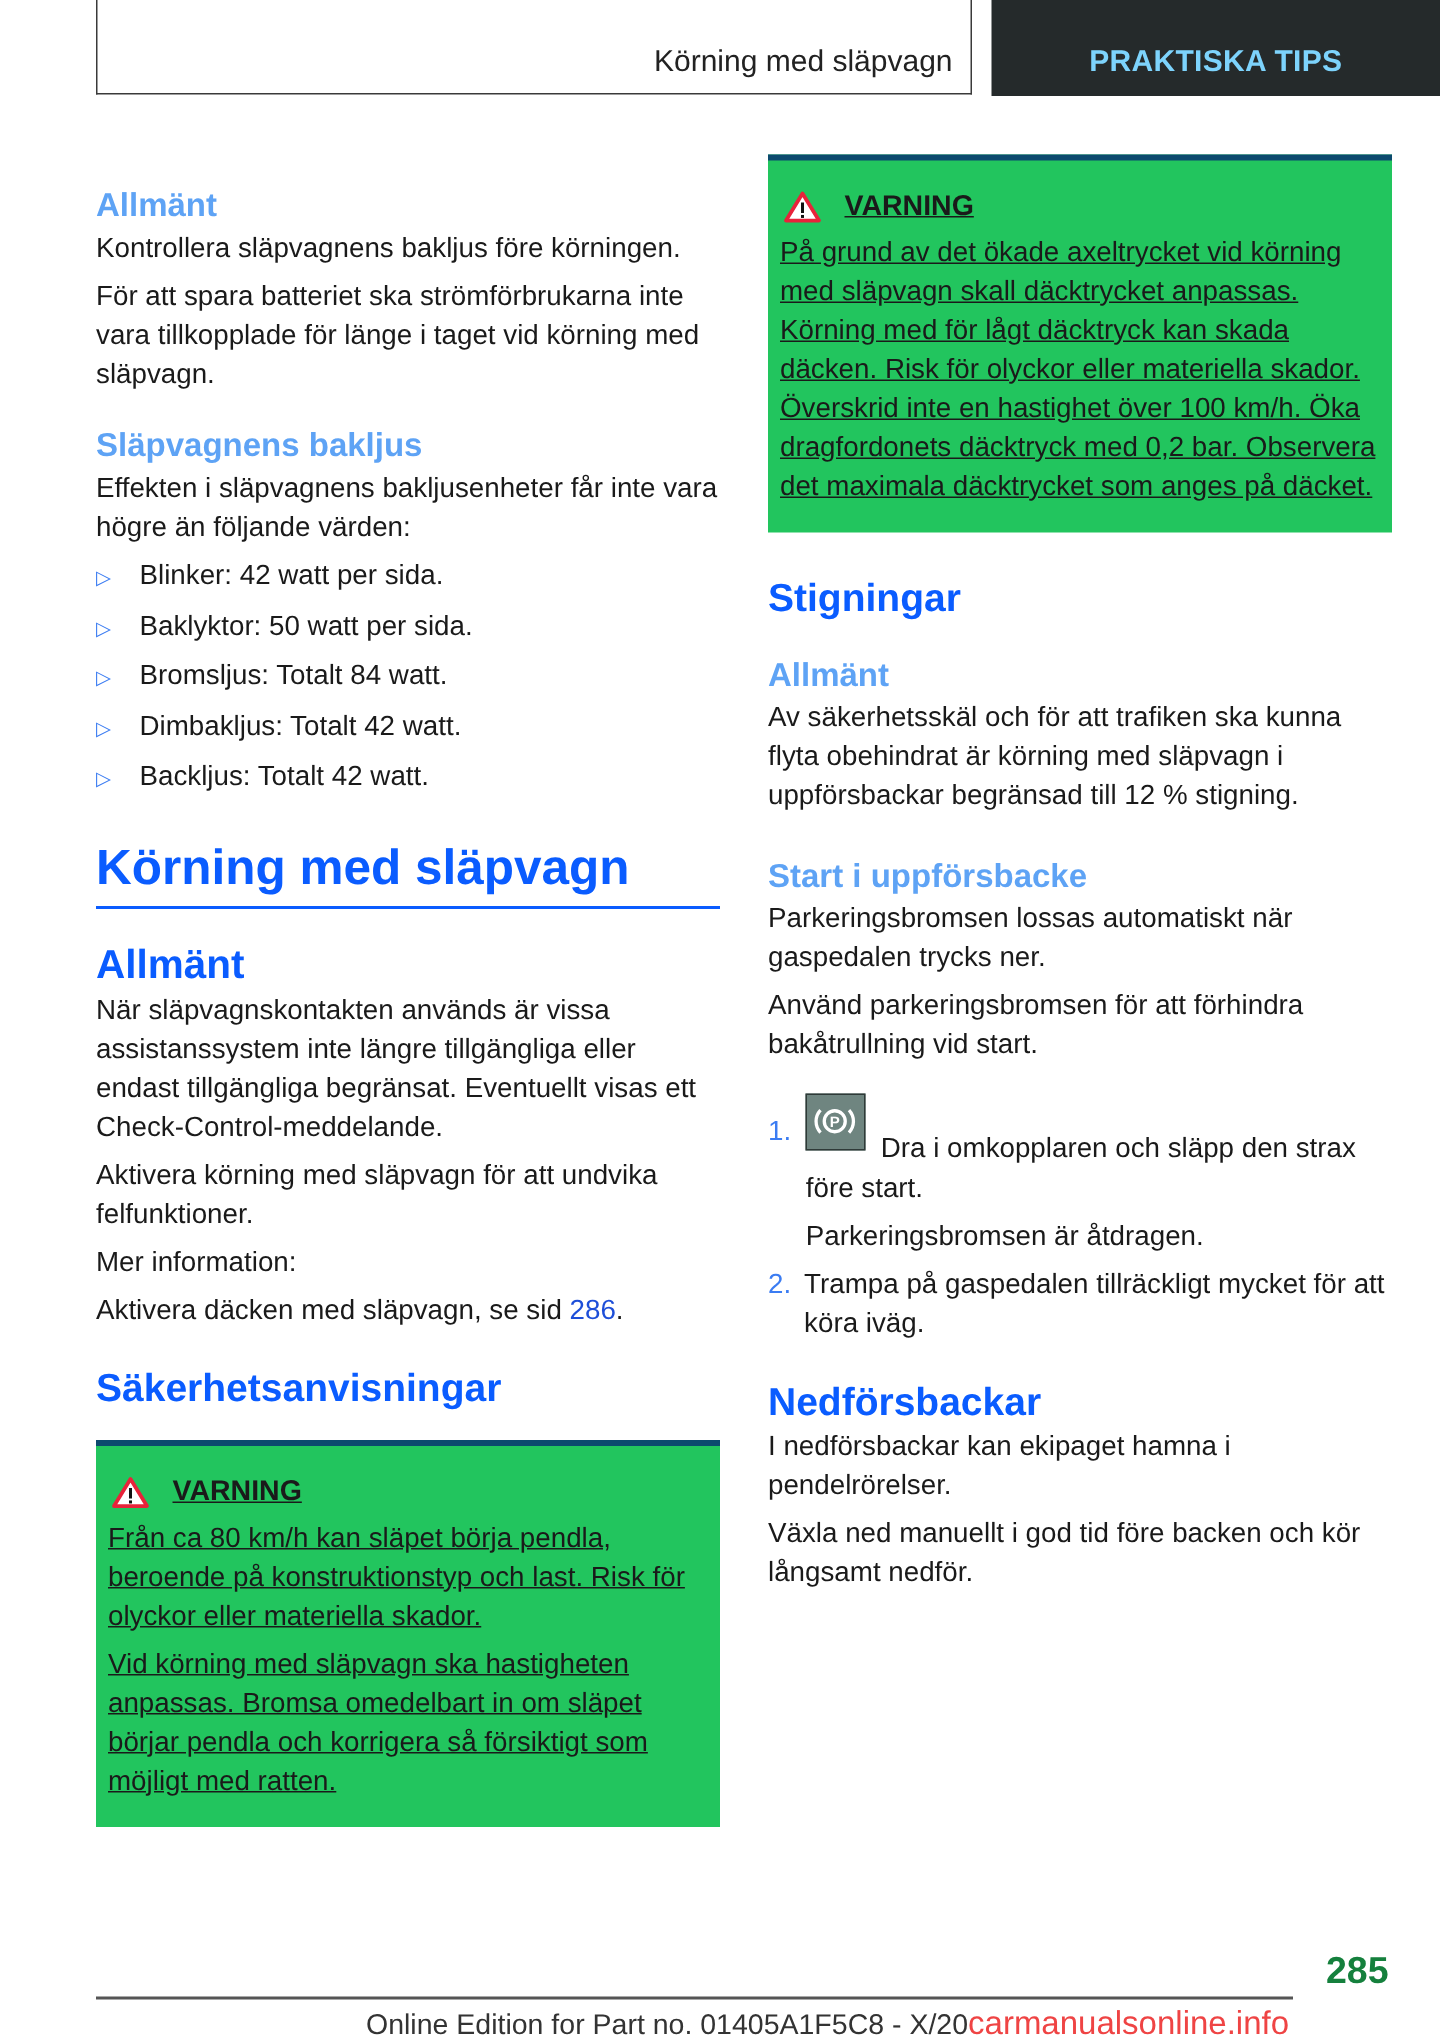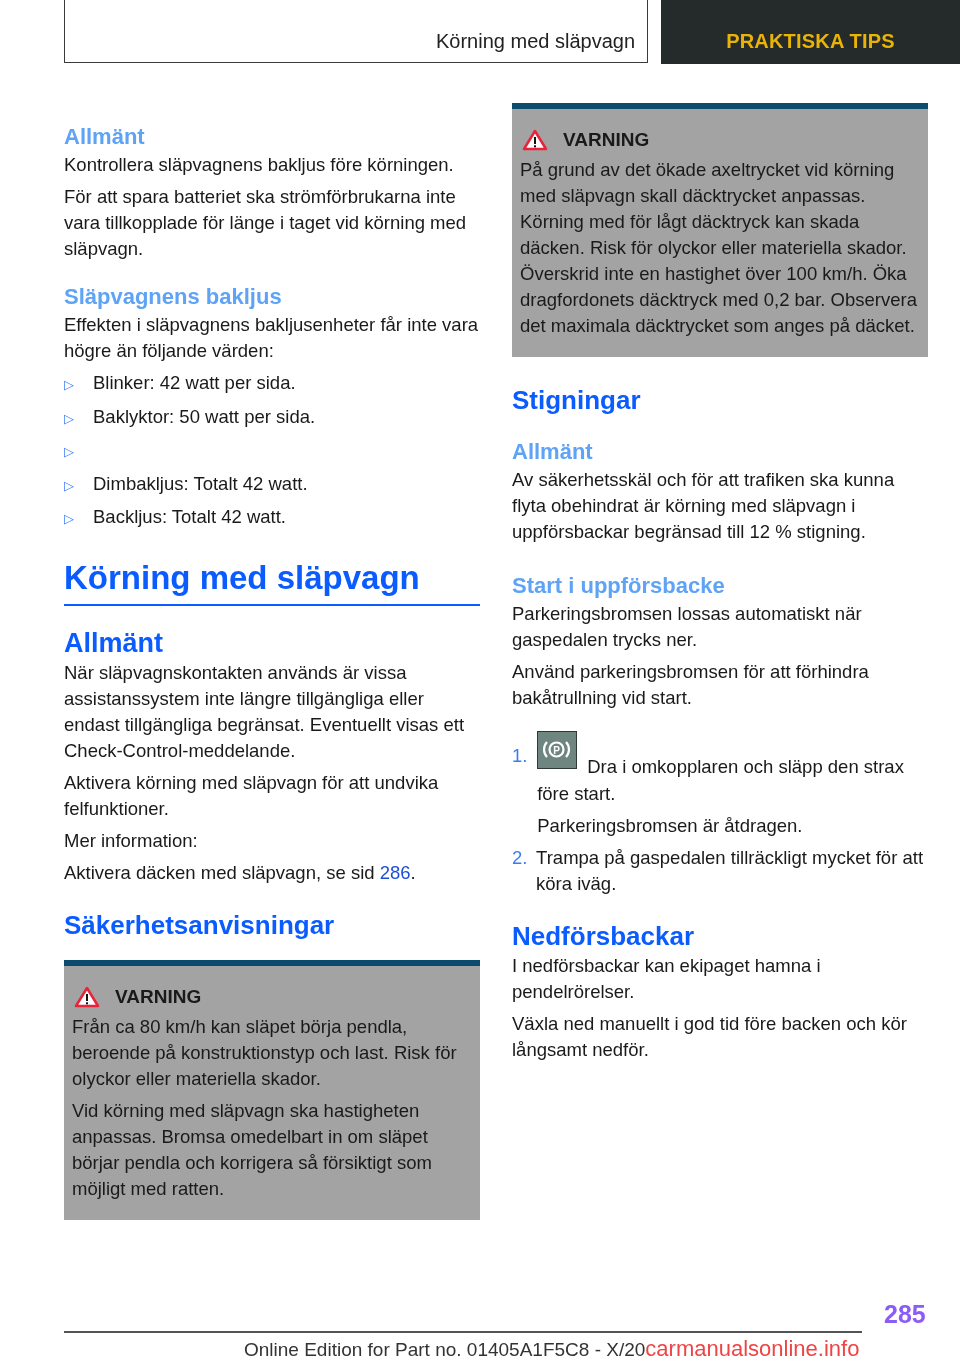--- a/index.html
+++ b/index.html
@@ -13,48 +13,48 @@
     border:1.5px solid #3a3a3a; border-top:none; box-sizing:border-box;
   }
   .hdr-left-text {
     position:absolute; right:12px; top:30px; font-size:20px; color:#222;
   }
   .hdr-right {
     position:absolute; left:661px; top:0; width:299px; height:64px; background:#252a2b;
   }
   .hdr-right-text {
     position:absolute; left:0; right:0; top:30px; text-align:center;
-    font-size:20px; font-weight:bold; color:#eab308; letter-spacing:0.2px;
+    font-size:20px; font-weight:bold; color:#7dd3fc; letter-spacing:0.2px;
   }
   
   .col { position:absolute; width:416px; }
   .colL { left:64px; top:100px; }
   .colR { left:512px; top:103px; }
   .h1big { color:#0a5cff; font-weight:bold; font-size:33px; margin:0; line-height:44px; }
   .h2dark { color:#0a5cff; font-weight:bold; font-size:26px; margin:0; line-height:34px; }
   .h2 { color:#5ea3f5; font-weight:bold; font-size:22px; margin:0; line-height:30px; }
   p { margin:0; font-size:18.5px; line-height:26px; }
   .gap6 { height:6px; }
   .bul { display:flex; font-size:18.5px; line-height:26px; margin-bottom:5.5px; }
   .bul .tri { width:29px; color:#3b7cf2; font-size:13px; padding-top:2px; }
   .rule { border:none; border-top:2px solid #0a5cff; margin:0; }
   .warn {
-    background:#a3a3a3; border-top:6px solid #0c4a6e; padding:20px 8px 18px 8px;
+    background:#22c55e; border-top:4px solid #0c4a6e; padding:20px 8px 18px 8px;text-decoration:underline;
   }
   .warn-h { display:flex; align-items:center; font-weight:bold; font-size:19px; margin-bottom:6px; }
   .warn-h svg { margin-right:15px; margin-left:2px; }
   .link { color:#1d4ed8; }
   .ol { display:flex; font-size:18.5px; line-height:26px; }
   .ol .num { width:29px; color:#3b7cf2; }
   .pbtn {
     display:inline-block; width:40px; height:38px; background:#6f8580; border:1.5px solid #2f3a38;
     box-sizing:border-box; vertical-align:-6px; margin-right:10px; position:relative; top:-12px;
   }
   
-  .pgnum { position:absolute; left:884px; top:1300px; font-size:25px; font-weight:bold; color:#8b5cf6; }
+  .pgnum { position:absolute; left:884px; top:1300px; font-size:25px; font-weight:bold; color:#15803d; }
   .frule { position:absolute; left:64px; top:1331px; width:798px; border-top:2px solid #555; }
   .fline { position:absolute; left:244px; top:1336px; font-size:19px; color:#333; white-space:nowrap; }
   .fwm { color:#ef4444; font-size:22px; }
 </style>
 </head>
 <body>
 
 <div class="hdr-left">
   <span class="hdr-left-text">Körning med släpvagn</span>
 </div>
@@ -76,20 +76,21 @@
     <div class="bul">
         <span class="tri">▷</span>
         <span>Blinker: 42 watt per sida.</span>
       </div>
     <div class="bul">
         <span class="tri">▷</span>
         <span>Baklyktor: 50 watt per sida.</span>
       </div>
     <div class="bul">
         <span class="tri">▷</span>
+        <span>Bromsljus: Totalt 84 watt.</span>
       </div>
     <div class="bul">
         <span class="tri">▷</span>
         <span>Dimbakljus: Totalt 42 watt.</span>
       </div>
     <div class="bul">
         <span class="tri">▷</span>
         <span>Backljus: Totalt 42 watt.</span>
       </div>
   </div>

